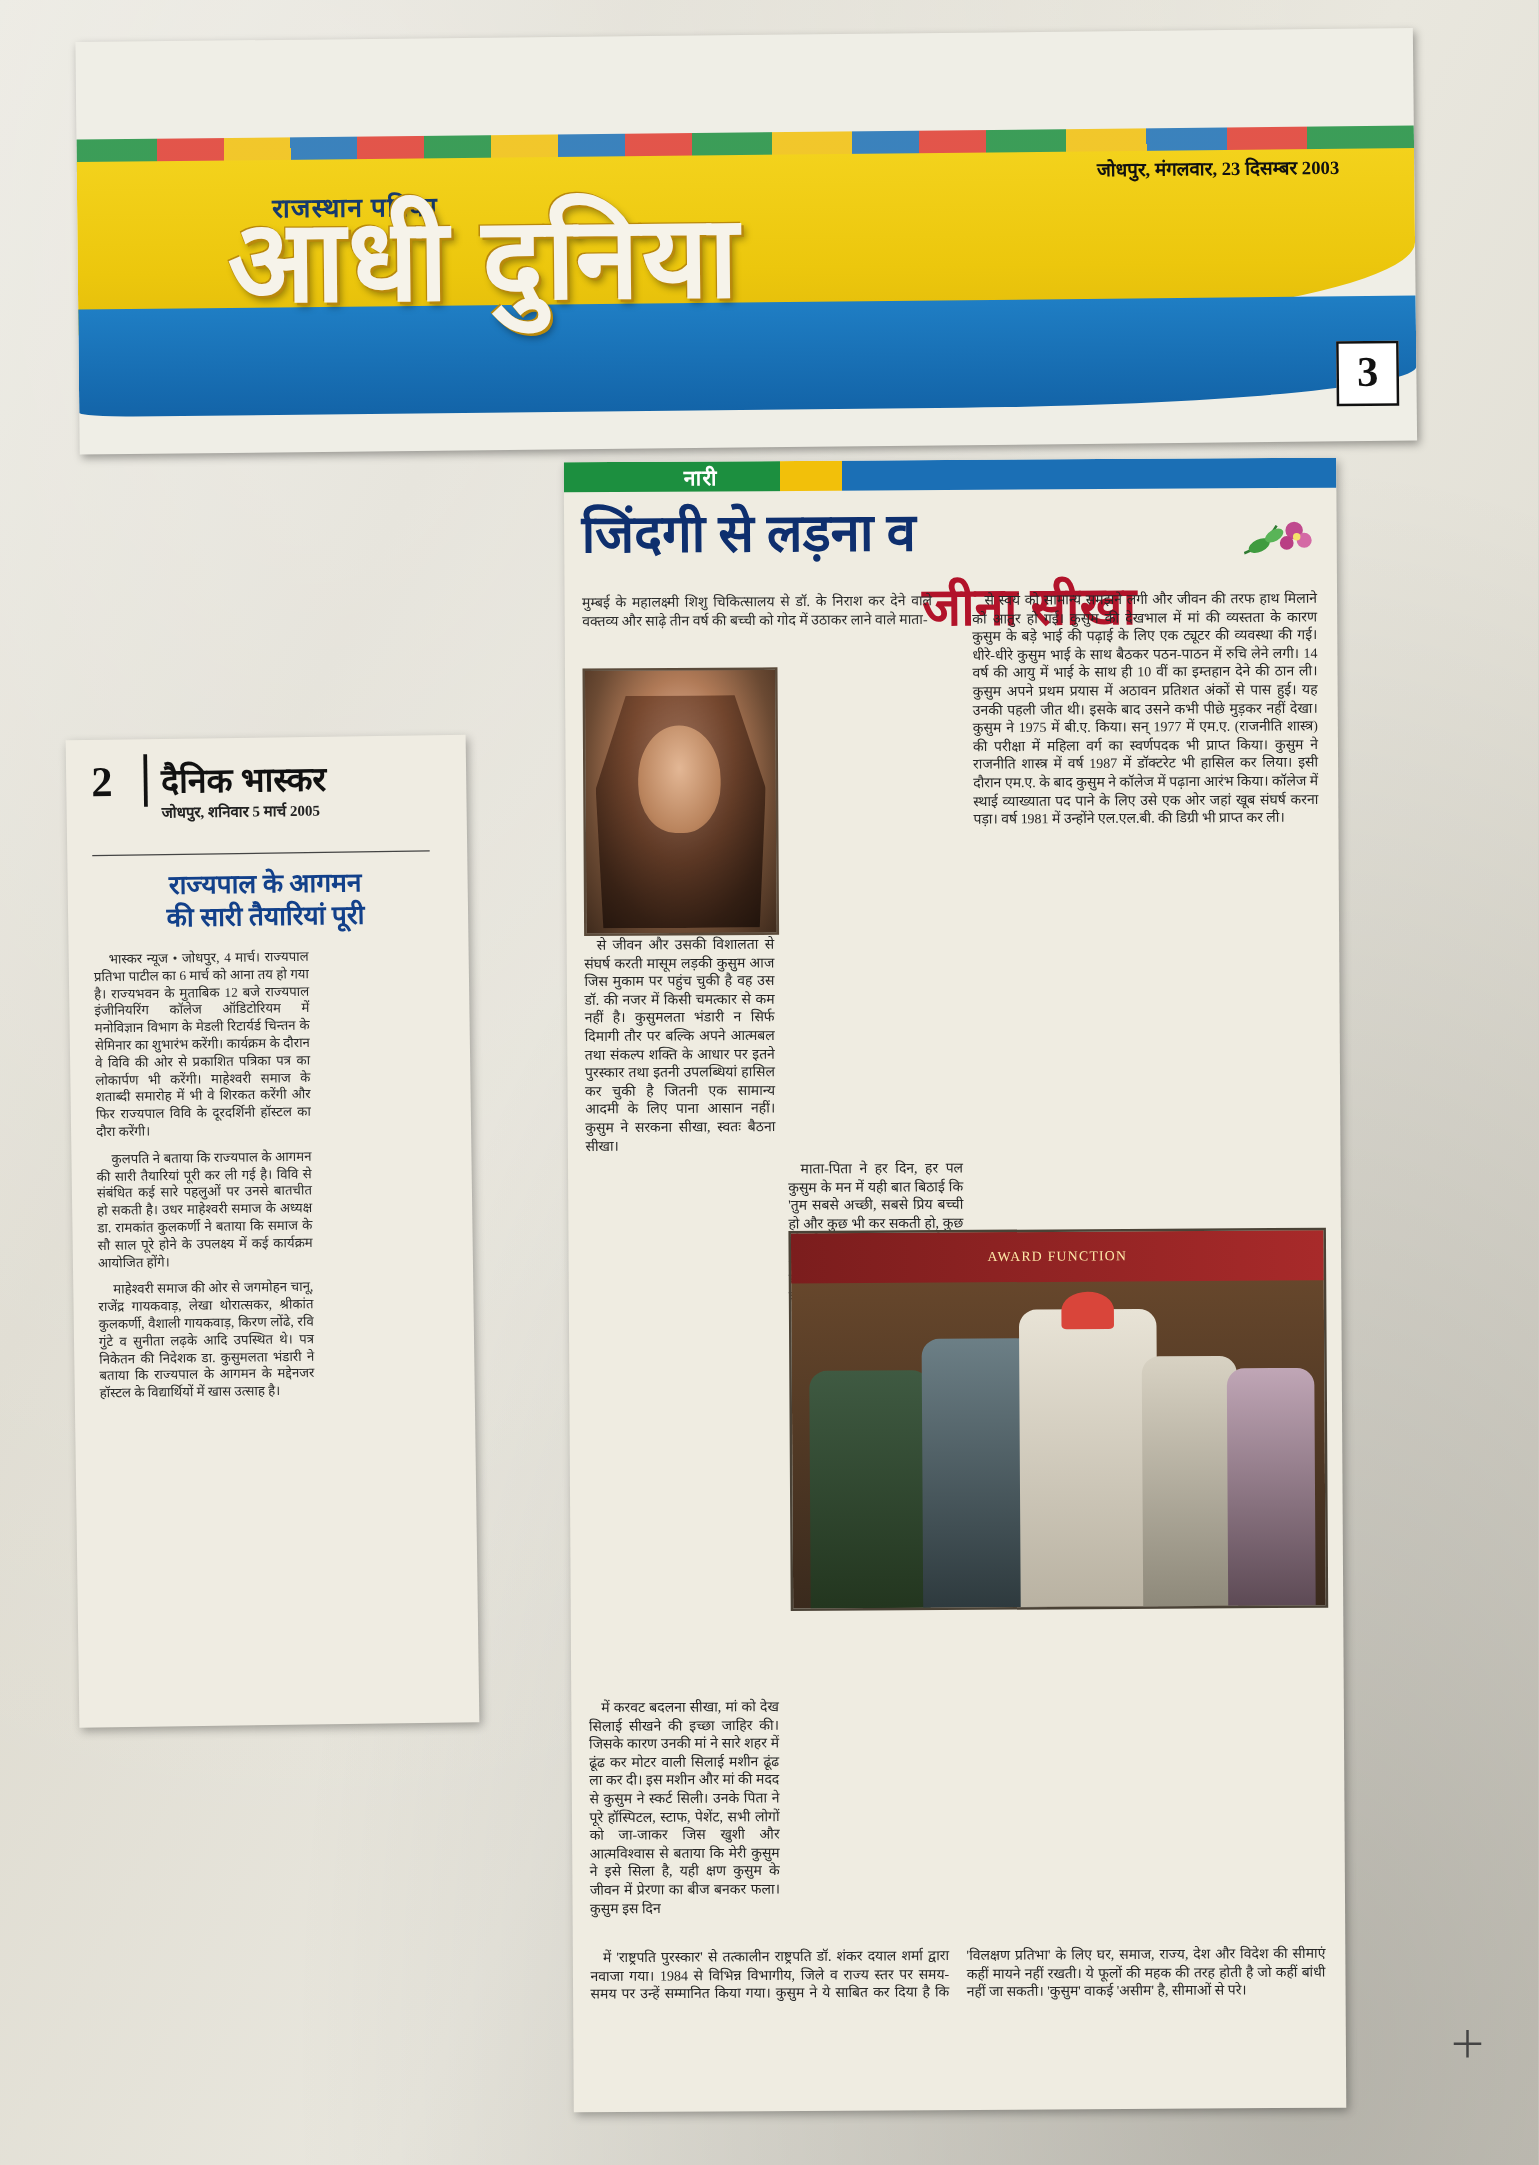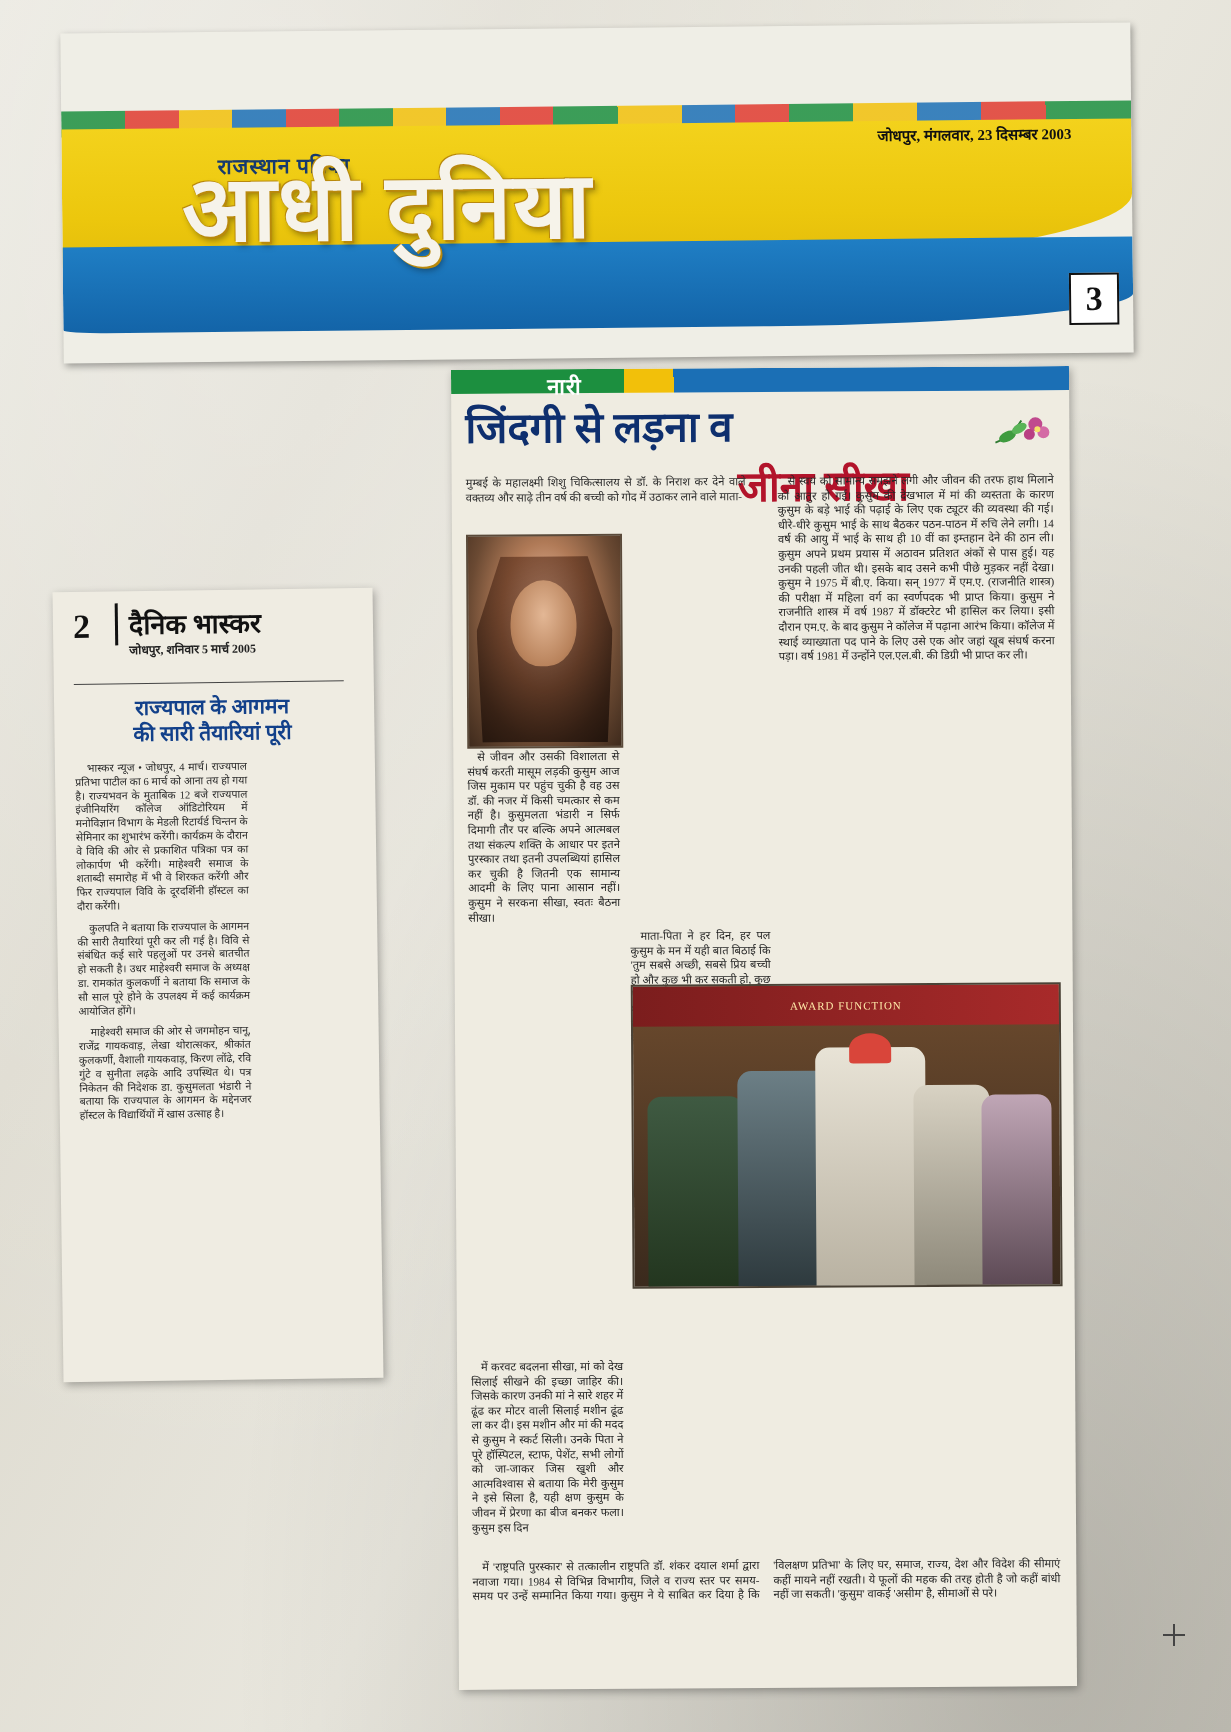--- a/index.html
+++ b/index.html
@@ -81,21 +81,21 @@
     transform:rotate(-0.35deg);
     overflow:hidden;
     padding:0;
   }
   .art-topbar{
     position:absolute;left:0;top:0;width:100%;height:24px;
     background:linear-gradient(90deg,#1c8f3f 0 28%,#f2c00a 28% 36%,#1b6fb5 36% 100%);
   }
   .art-kicker{
     position:absolute;left:96px;top:1px;height:22px;
-    color:#fff;font-size:22px;font-weight:bold;letter-spacing:1px;
+    color:#fff;font-size:17px;font-weight:bold;letter-spacing:1px;
   }
   .art-head1{
     position:absolute;left:14px;top:36px;width:540px;
     font-size:42px;font-weight:bold;color:#0e2f6e;line-height:46px;
     letter-spacing:0px;
   }
   .art-head2{
     position:absolute;left:286px;top:96px;width:300px;
     font-size:42px;font-weight:bold;color:#b2132a;line-height:46px;
   }

